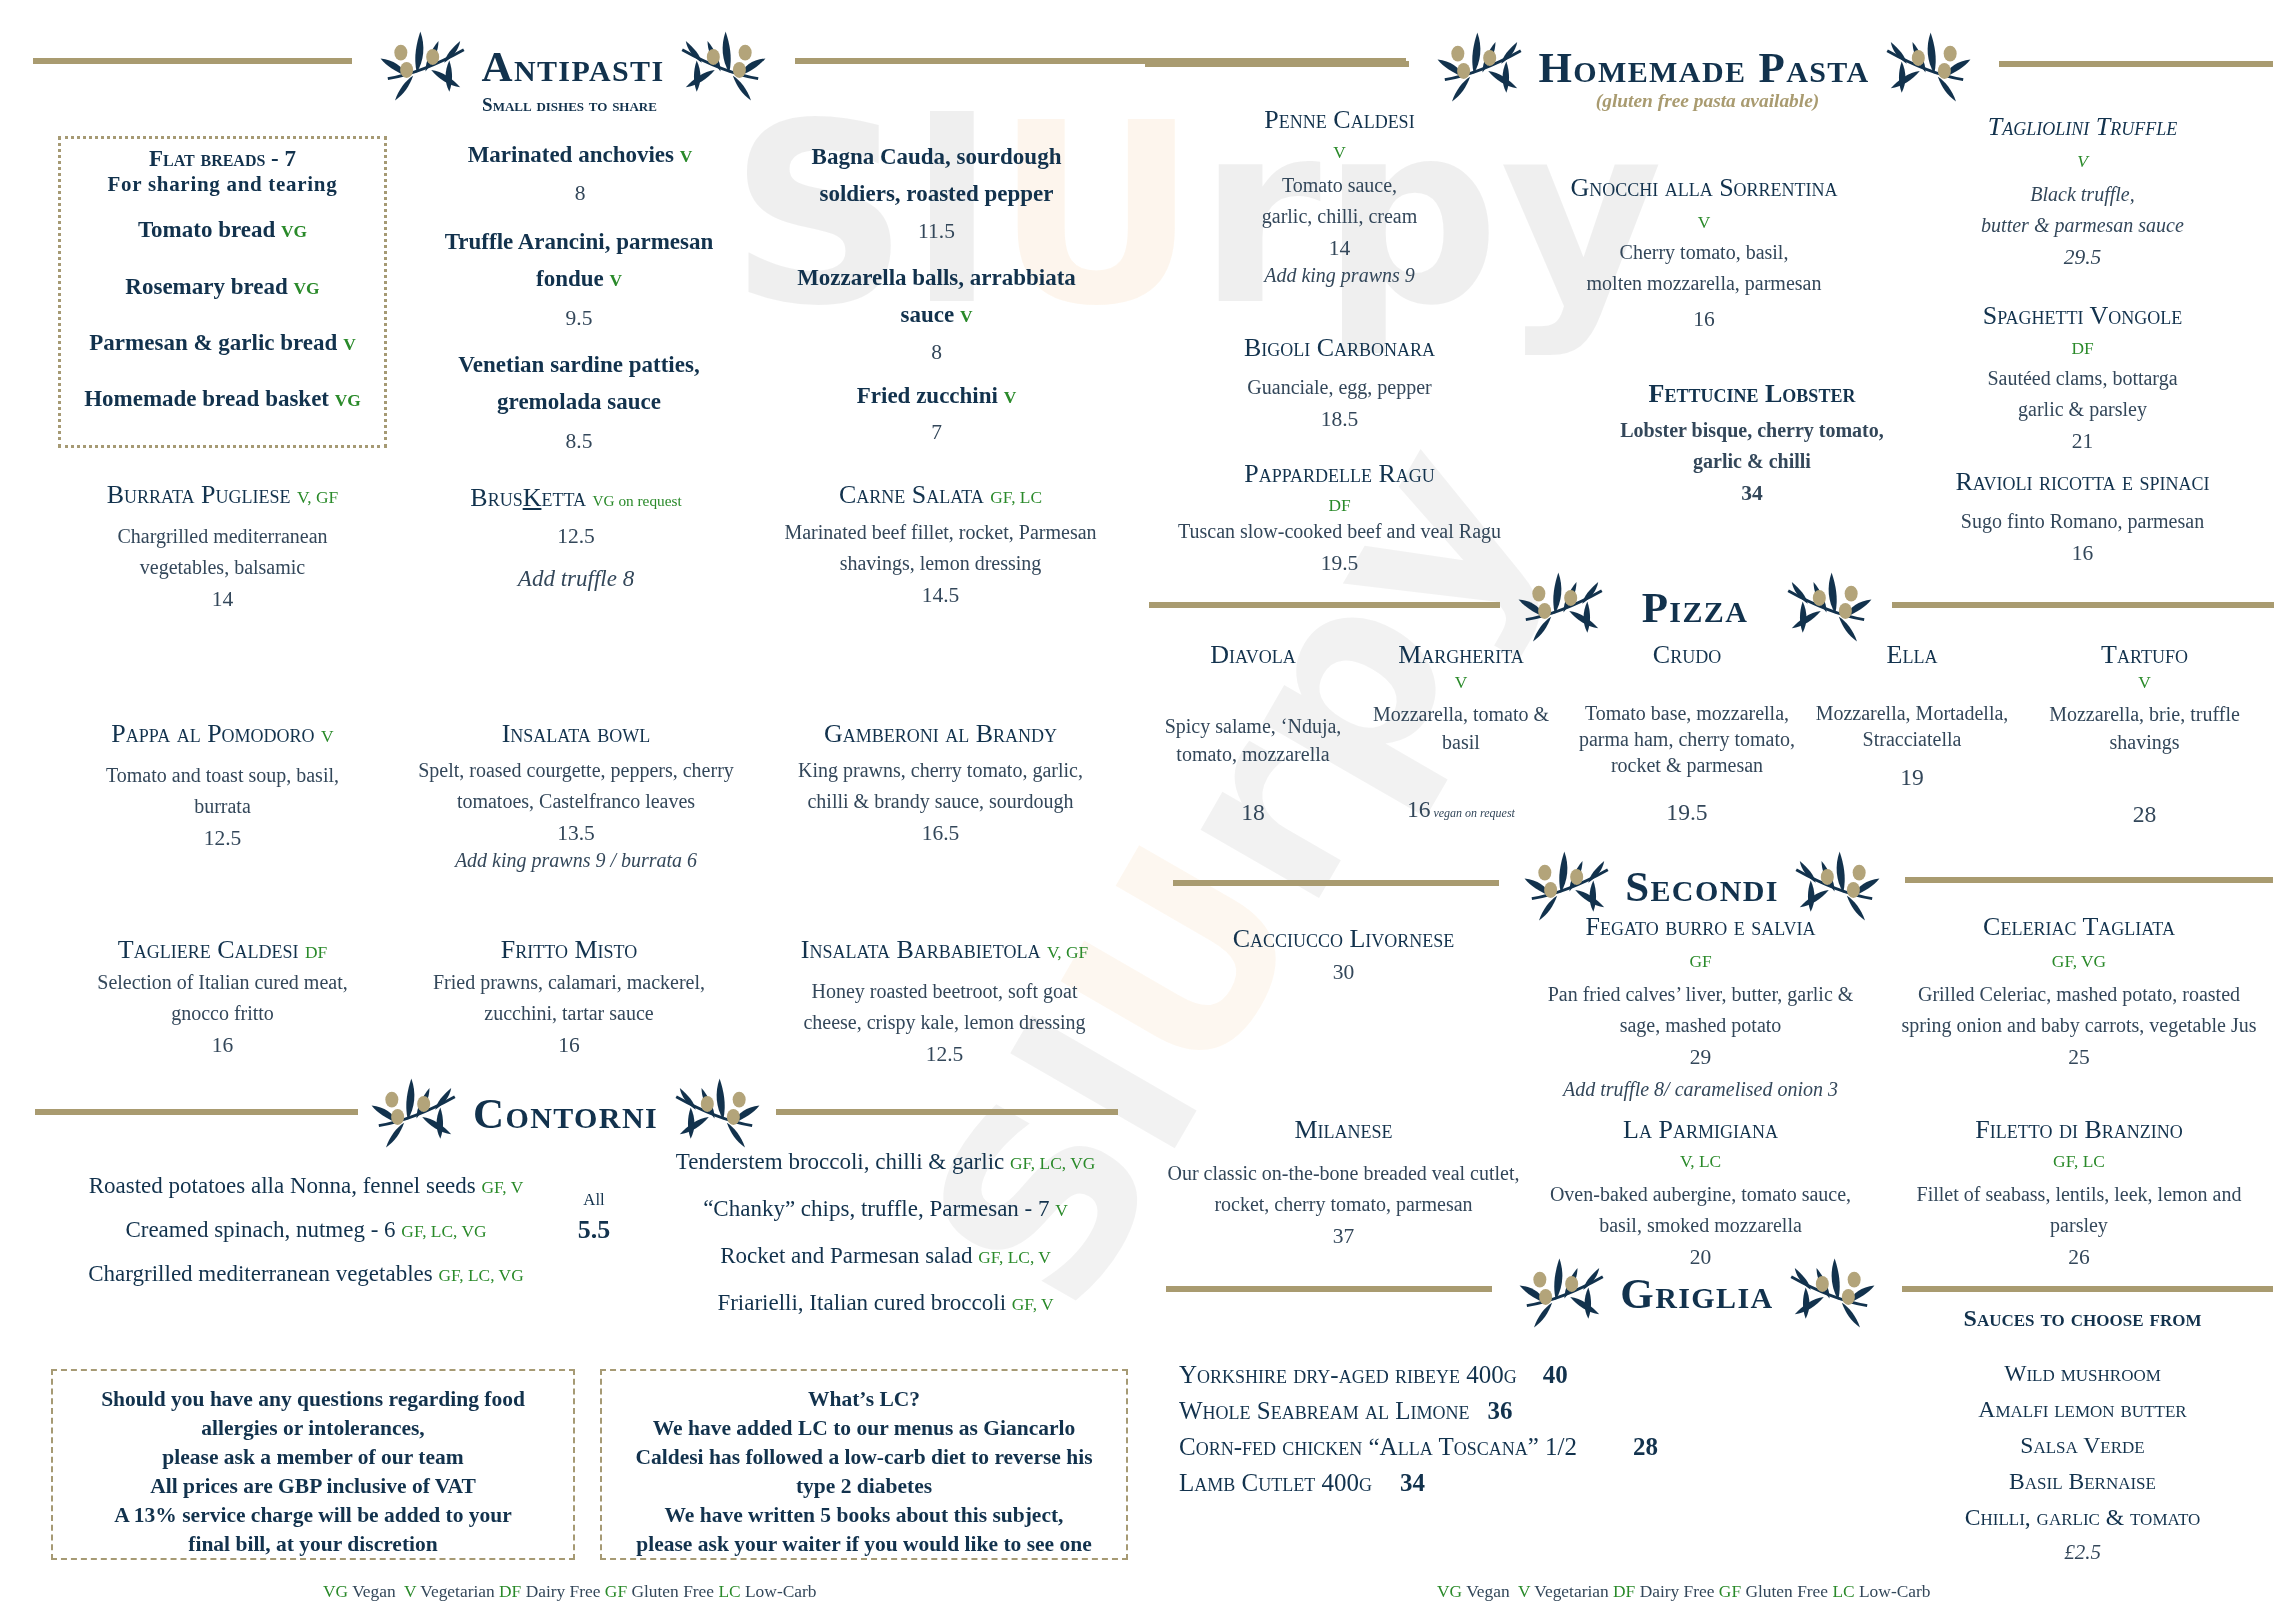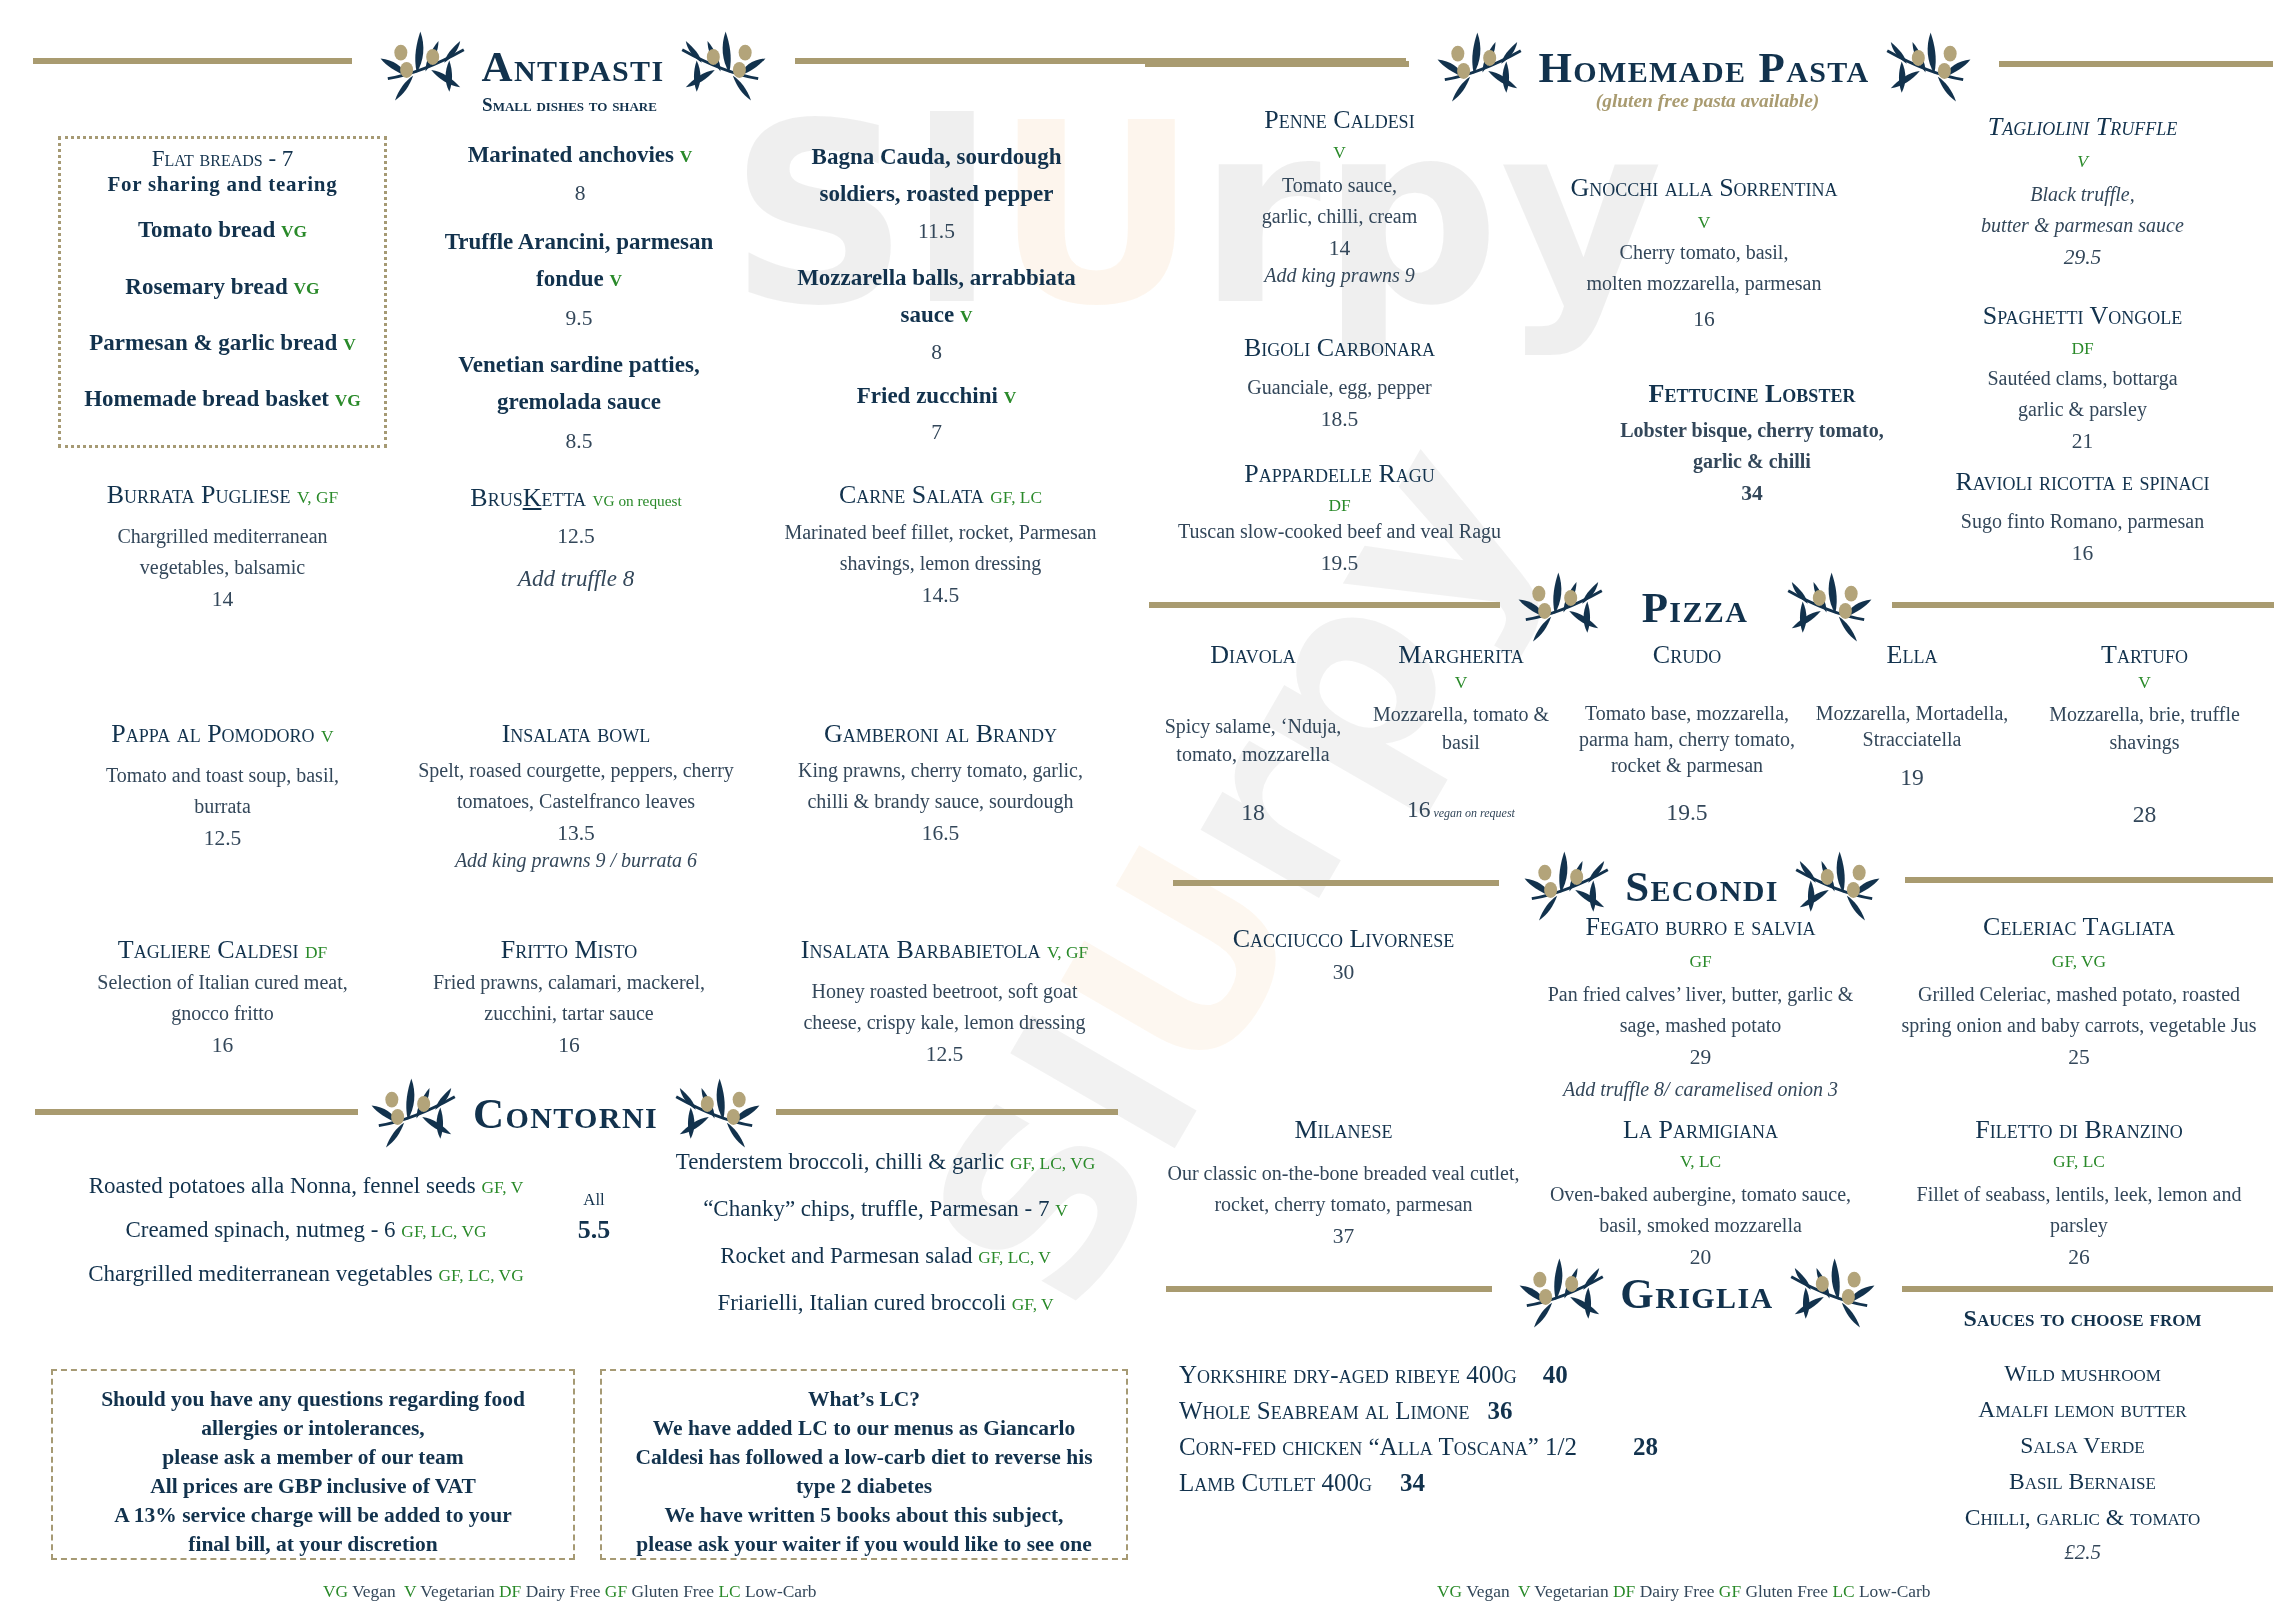--- a/index.html
+++ b/index.html
@@ -60,21 +60,21 @@
       <use href="#sprig"></use>
     </svg>
   <span class="sect-title">Antipasti</span>
   <svg class="sprig" viewBox="0 0 120 105" style="transform:scaleX(-1)">
       <use href="#sprig"></use>
     </svg>
 </div>
 <div class="abs c sc" style="left:389px;top:94px;width:361px;font-size:19px;font-weight:bold;">Small dishes to share</div>
 
 <div class="dotbox" style="left:58px;top:136px;width:329px;height:312px;">
-  <div class="c sc" style="margin-top:7px;font-size:23px;font-weight:normal;">Flat breads - 7</div>
+  <div class="c sc" style="margin-top:7px;font-size:23px;font-weight:bold;">Flat breads - 7</div>
   <div class="c" style="font-size:21px;font-weight:bold;letter-spacing:0.7px;">For sharing and tearing</div>
   <div class="c boldname" style="margin-top:17.4px;"><span>Tomato bread</span> <span class="tag">VG</span></div>
   <div class="c boldname" style="margin-top:24px;"><span>Rosemary bread</span> <span class="tag">VG</span></div>
   <div class="c boldname" style="margin-top:24px;"><span>Parmesan &amp; garlic bread</span> <span class="tag">V</span></div>
   <div class="c boldname" style="margin-top:24px;"><span>Homemade bread basket</span> <span class="tag">VG</span></div>
 </div>
 
 <div class="item" style="left:410px;top:139px;width:340px;">
   <div class="boldname"><span>Marinated anchovies</span> <span class="tag">V</span></div>
   <div class="price" style="margin-top:5.6px;">8</div>

